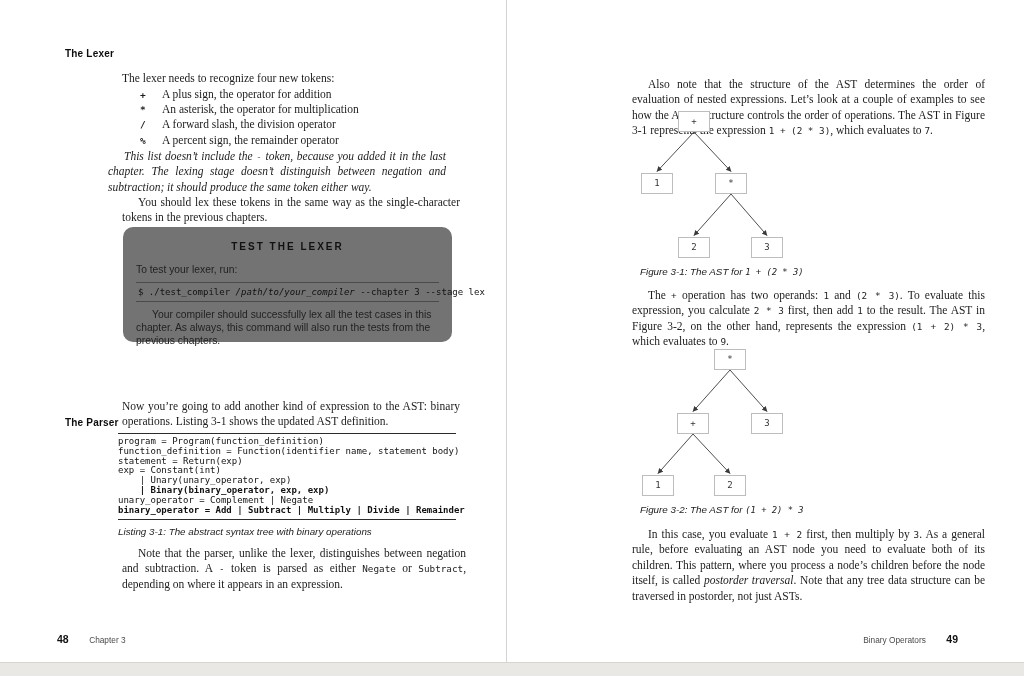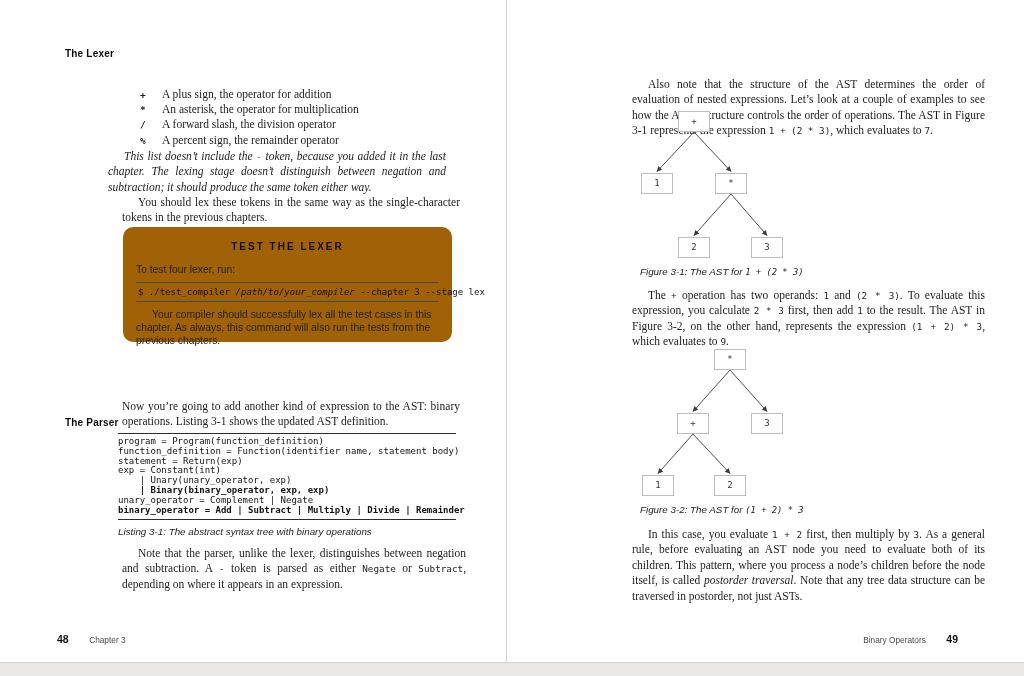--- a/index.html
+++ b/index.html
@@ -46,21 +46,21 @@
   .bd{font-weight:700;}
 
   
   .token-list{position:absolute;left:140px;top:88px;margin:0;padding:0;list-style:none;}
   .token-list li{height:15.2px;font-size:11.5px;}
   .tok-sym{display:inline-block;width:22px;font-family:"DejaVu Sans Mono", monospace;
     font-size:9.5px;font-weight:700;}
   
   .note-box{
     position:absolute;left:123px;top:227px;width:329px;height:115px;
-    background:#a16207;border-radius:10px;box-sizing:border-box;
+    background:#737373;border-radius:10px;box-sizing:border-box;
     padding:14px 13px 6px 13px;
     font-family:"Liberation Sans", sans-serif;
   }
   .note-title{
     text-align:center;font-weight:700;font-size:10px;letter-spacing:2px;
     color:#111;margin-bottom:11px;
   }
   .note-text{margin:0;font-size:10.3px;line-height:13px;color:#222;}
   .note-code{
     margin-top:6px;border-top:1px solid #4a4a4a;border-bottom:1px solid #4a4a4a;
@@ -111,35 +111,36 @@
   .folio-right .folio-num{margin-left:16px;}
 </style>
 </head>
 <body>
 
 <div>
 
   <section class="page page-left">
     <h2 class="section-heading h-lexer">The Lexer</h2>
 
+    <p class="body p1">The lexer needs to recognize four new tokens:</p>
 
     <ul class="token-list" id="token-list">
         <li><span class="tok-sym">+</span><span class="tok-desc">A plus sign, the operator for addition</span></li>
         <li><span class="tok-sym">*</span><span class="tok-desc">An asterisk, the operator for multiplication</span></li>
         <li><span class="tok-sym">/</span><span class="tok-desc">A forward slash, the division operator</span></li>
         <li><span class="tok-sym">%</span><span class="tok-desc">A percent sign, the remainder operator</span></li>
       </ul>
 
     <p class="body p2 indent"><span>This list doesn’t include the </span><span class="code">-</span><span> token, because you added it in the last chapter. The lexing stage doesn’t distinguish between negation and subtraction; it should produce the same token either way.</span></p>
 
     <p class="body p3 indent">You should lex these tokens in the same way as the single-character tokens in the previous chapters.</p>
 
     <aside class="note-box">
       <div class="note-title">TEST THE LEXER</div>
-      <p class="note-text">To test four lexer, run:</p>
+      <p class="note-text">To test your lexer, run:</p>
       <div class="note-code"><span class="code">$ ./test_compiler </span><span class="code it">/path/to/your_compiler</span><span class="code"> --chapter 3 --stage lex</span></div>
       <p class="note-text note-body">Your compiler should successfully lex all the test cases in this chapter. As always, this command will also run the tests from the previous chapters.</p>
     </aside>
 
     <h2 class="section-heading h-parser">The Parser</h2>
 
     <p class="body p4">Now you’re going to add another kind of expression to the AST: binary operations. Listing 3-1 shows the updated AST definition.</p>
 
     <div class="listing">
       <pre class="listing-code" id="listing-code"><div class="line"><span>program = Program(function_definition)</span></div><div class="line"><span>function_definition = Function(identifier name, statement body)</span></div><div class="line"><span>statement = Return(exp)</span></div><div class="line"><span>exp = Constant(int)</span></div><div class="line"><span>    | Unary(unary_operator, exp)</span></div><div class="line"><span>    </span><span class="bd">| Binary(binary_operator, exp, exp)</span></div><div class="line"><span>unary_operator = Complement | Negate</span></div><div class="line"><span class="bd">binary_operator = Add | Subtract | Multiply | Divide | Remainder</span></div></pre>

